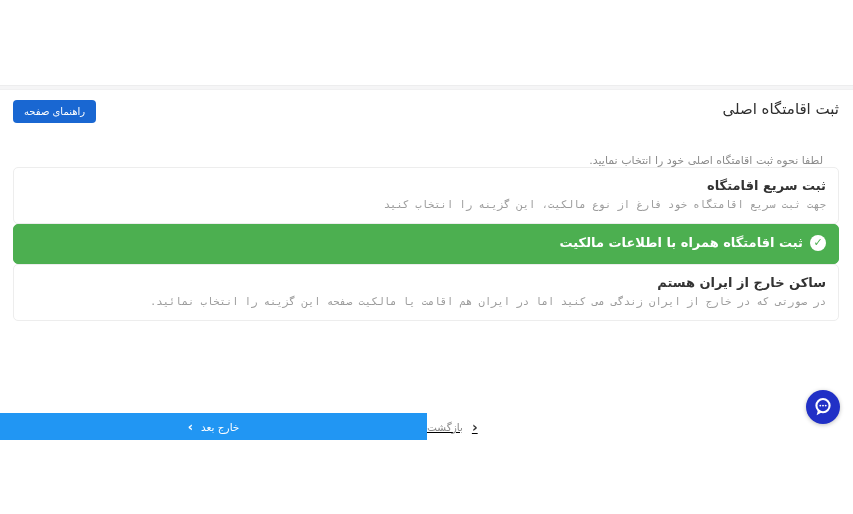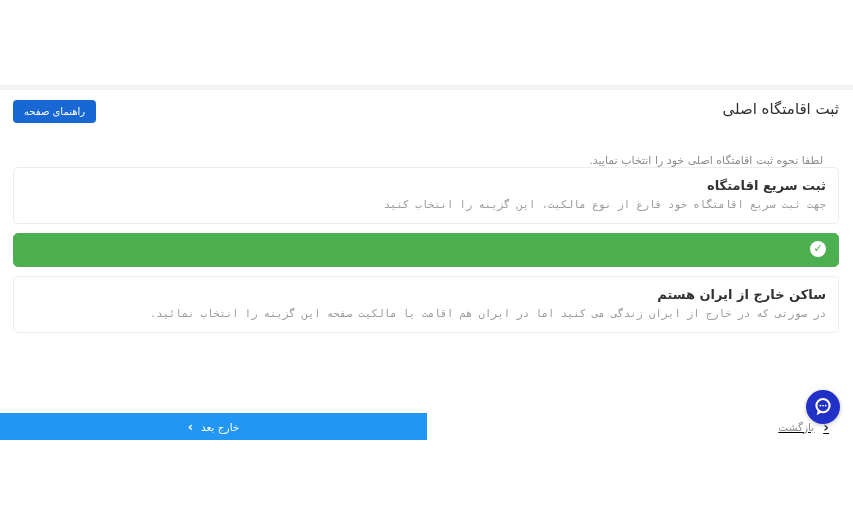--- a/index.html
+++ b/index.html
@@ -24,21 +24,21 @@
   .guide-btn{
     background:var(--guide-blue,#1967d2);color:#fff;border:none;border-radius:4px;
     font-family:inherit;font-size:10px;padding:6px 11px;cursor:pointer;margin-top:2px;
   }
   .subtitle{
     position:absolute;top:138px;right:14px;margin:16px;
     font-size:11px;color:#8c8c8c;
   }
   .cards{
     position:absolute;top:167px;right:14px;left:13px;
-    display:flex;flex-direction:column;gap:9px;
+    display:flex;flex-direction:column;
   }
   .card{
     background:#fff;border:1px solid #ededed;border-radius:5px;
     padding:7px 12px 9px;text-align:right;cursor:pointer;box-sizing:border-box;
   }
   .card-title{font-size:13px;font-weight:bold;color:#333;line-height:1.7;}
   .card-desc{font-size:10.5px;color:#9b9b9b;line-height:1.6;font-family:Liberation Mono, monospace;}
   .card.selected{
     background:var(--accent-green,#4caf50);border-color:var(--accent-green,#4caf50);
   }
@@ -53,21 +53,21 @@
   }
   .footer-next{
     position:absolute;left:0;top:413px;width:427px;height:27px;
     background:var(--bar-blue,#2196f3);border:none;cursor:pointer;
     display:flex;direction:ltr;align-items:center;justify-content:center;gap:8px;
     color:#fff;font-family:inherit;font-size:10.5px;
   }
   .chev{font-size:13px;font-weight:bold;line-height:1;}
   .back-area{
     position:absolute;left:427px;top:413px;width:402px;height:27px;
-    display:flex;align-items:center;justify-content:flex-end;direction:ltr;text-decoration:underline;
+    display:flex;align-items:center;justify-content:flex-start;direction:ltr;text-decoration:underline;
   }
   .back-link{
     display:flex;align-items:center;gap:9px;cursor:pointer;
     color:#8a8a8a;font-size:10.5px;text-decoration:none;
   }
   .back-link .chev{color:#333;font-size:14px;}
   .chat-widget{
     position:absolute;left:806px;top:390px;width:34px;height:34px;border-radius:50%;
     background:var(--chat-blue,#2130c6);display:flex;align-items:center;justify-content:center;
     cursor:pointer;box-shadow:0 1px 4px rgba(0,0,0,0.25);
@@ -92,20 +92,21 @@
     <div class="card">
       <div class="card-title">ثبت سریع اقامتگاه</div>
       <div class="card-desc">جهت ثبت سریع اقامتگاه خود فارغ از نوع مالکیت، این گزینه را انتخاب کنید</div>
     </div>
 
     <div class="card selected">
       <div class="card-title-row">
         <span class="check-badge">
           <span>✓</span>
         </span>
+        <div class="card-title">ثبت اقامتگاه همراه با اطلاعات مالکیت</div>
       </div>
     </div>
 
     <div class="card">
       <div class="card-title">ساکن خارج از ایران هستم</div>
       <div class="card-desc">در صورتی که در خارج از ایران زندگی می کنید اما در ایران هم اقامت یا مالکیت صفحه این گزینه را انتخاب نمائید.</div>
     </div>
 
   </div>
 

